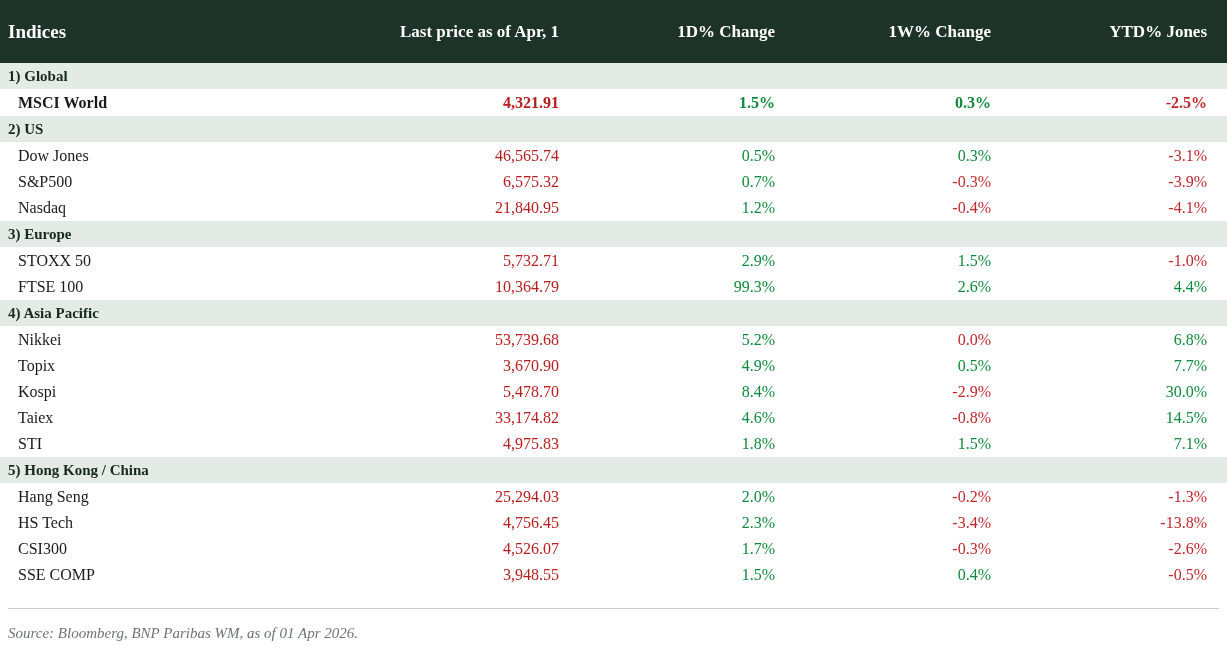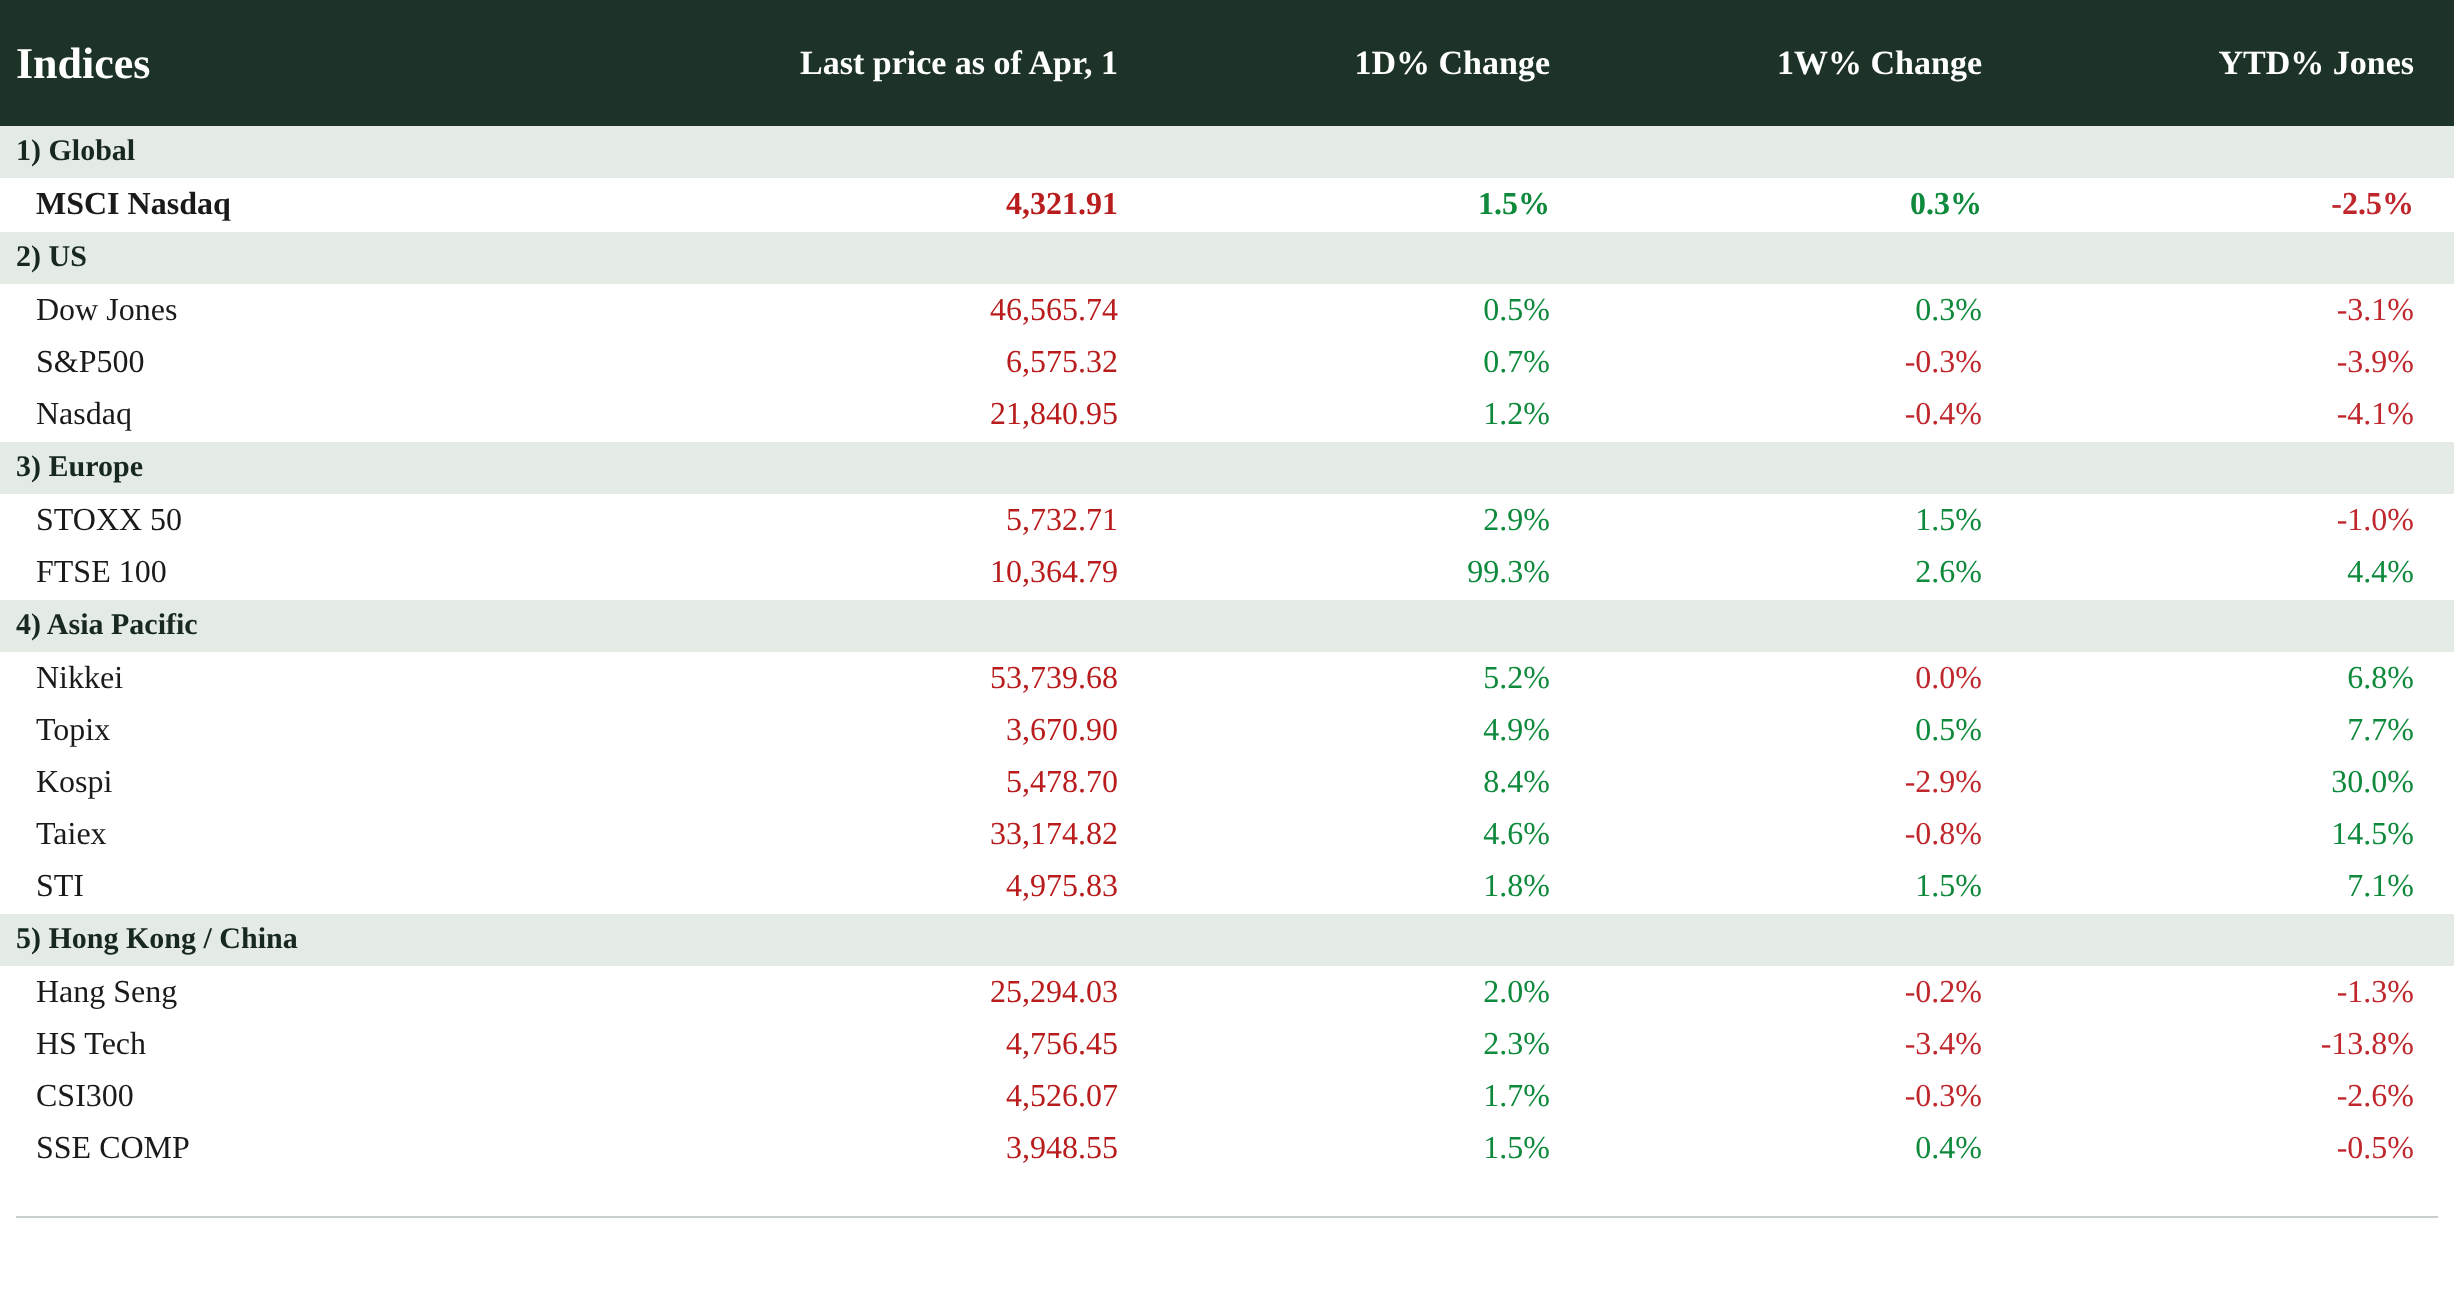--- a/index.html
+++ b/index.html
@@ -34,21 +34,21 @@
     font-family: "Liberation Serif", serif;
     font-weight: bold;
     font-size: 17px;
     padding: 0 18px;
     vertical-align: middle;
     white-space: nowrap;
   }
   th.col-name {
     text-align: left;
     width: 290px;
-    font-size: 22px;
+    font-size: 19px;
     padding-left: 8px;
   }
   th.col-num {
     text-align: right;
   }
   th.c-last  { width: 225px; }
   th.c-1d    { width: 180px; }
   th.c-1w    { width: 180px; }
   th.c-ytd   { width: 180px; }
   th.c-pe    { width: 172px; }
@@ -117,21 +117,21 @@
         <th class="col-num c-ytd">YTD% Jones</th>
         <th class="col-num c-pe">P/E FY1e</th>
       </tr>
     </thead>
     <tbody>
 
       <tr class="section-row">
         <td colspan="6">1) Global</td>
       </tr>
       <tr class="data-row bold">
-        <td class="name">MSCI Nasdaq</td>
+        <td class="name">MSCI World</td>
         <td class="num neutral">4,321.91</td>
         <td class="num pos">1.5%</td>
         <td class="num pos">0.3%</td>
         <td class="num neg">-2.5%</td>
         <td class="num neutral">18.3x</td>
       </tr>
 
       <tr class="section-row">
         <td colspan="6">2) US</td>
       </tr>
@@ -257,14 +257,15 @@
         <td class="num pos">1.5%</td>
         <td class="num pos">0.4%</td>
         <td class="num neg">-0.5%</td>
         <td class="num neutral">16.2x</td>
       </tr>
 
     </tbody>
   </table>
 
   <div class="divider"></div>
+  <div class="source">Source: Bloomberg, BNP Paribas WM, as of 01 Apr 2026.</div>
 
 </div>
 
 </body></html>

